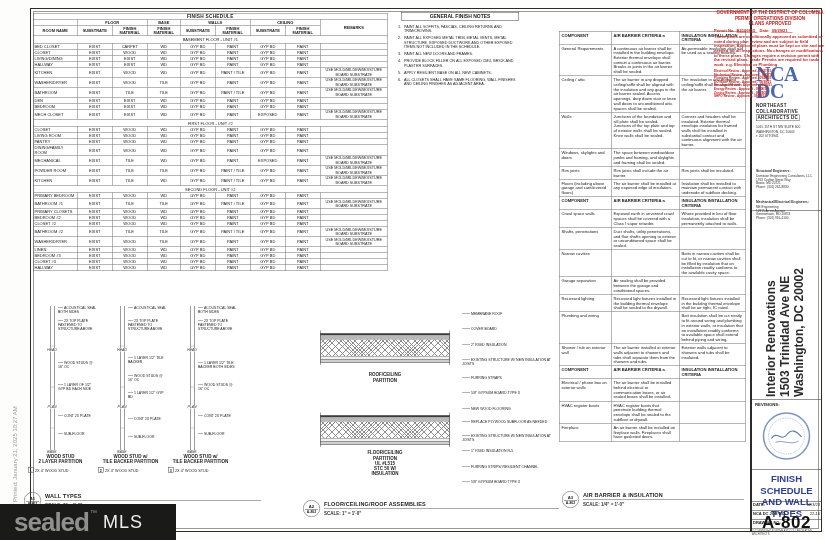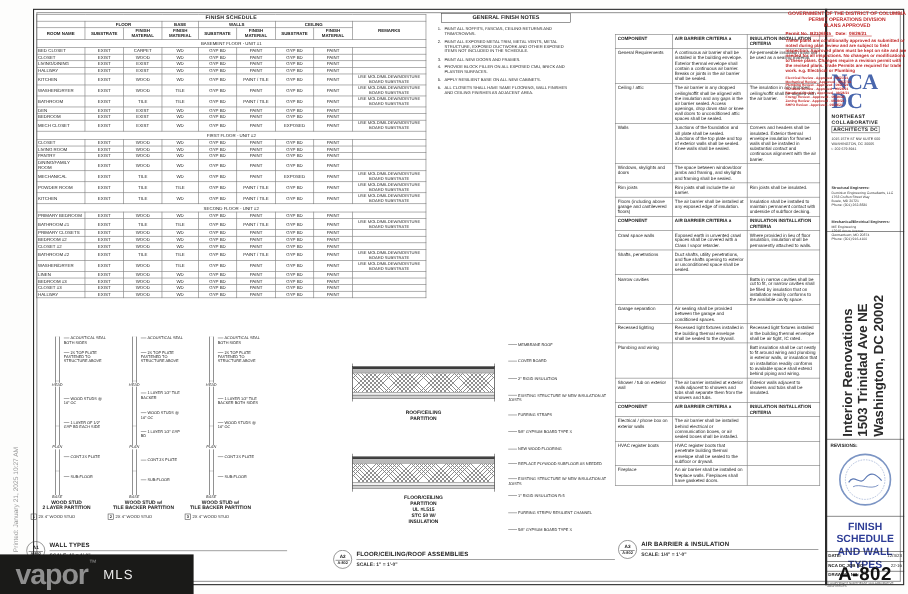--- a/index.html
+++ b/index.html
@@ -117,21 +117,21 @@
   .st-u { border-bottom:1px solid #c02424; min-width:42px; display:inline-block; }
   .st-body { font-size:8.2px; line-height:9.3px; font-weight:bold; text-align:left; }
   #stamp-reviews { margin-top:4px; }
   .rev { font-size:6.2px; line-height:7.2px; font-weight:bold; }
 
   
   #print-info { position:absolute; left:12px; top:502px; width:150px; transform:rotate(-90deg); transform-origin:0 0; font-size:6px; color:#9a9a9a; }
   #watermark { position:absolute; left:0; top:504px; width:176px; height:36px; background:#1a1a18; display:flex; align-items:center; padding-left:14px; z-index:9; }
   .wm-b { font-size:26px; font-weight:bold; color:#8f8f8f; letter-spacing:-1px; line-height:26px; }
   .wm-tm { font-size:7px; color:#8f8f8f; align-self:flex-start; margin:5px 2px 0 1px; }
-  .wm-mls { font-size:12px; color:#ececec; margin-left:4px; letter-spacing:1px; }
+  .wm-mls { font-size:18px; color:#ececec; margin-left:4px; letter-spacing:1px; }
 </style>
 </head>
 <body>
 
 <div id="sheet-border">
   <div id="sheet-inner-border"></div>
 </div>
 <div id="tb-divider"></div>
 
 <div id="fs-region">
@@ -850,16 +850,16 @@
         <div class="rev">Structural Review - Approved - 09/28/21</div>
         <div class="rev">Energy Review - Approved - 09/28/21</div>
         <div class="rev">Zoning Review - Approved - 09/29/21</div>
         <div class="rev">SHPO Review - Approved - 09/29/21</div>
       </div>
   </div>
 </div>
 
 <div id="print-info">Printed: January 21, 2025 10:27 AM</div>
 <div id="watermark">
-  <span class="wm-b">vapor</span>
+  <span class="wm-b">sealed</span>
   <span class="wm-tm">™</span>
   <span class="wm-mls">MLS</span>
 </div>
 
 </body></html>

